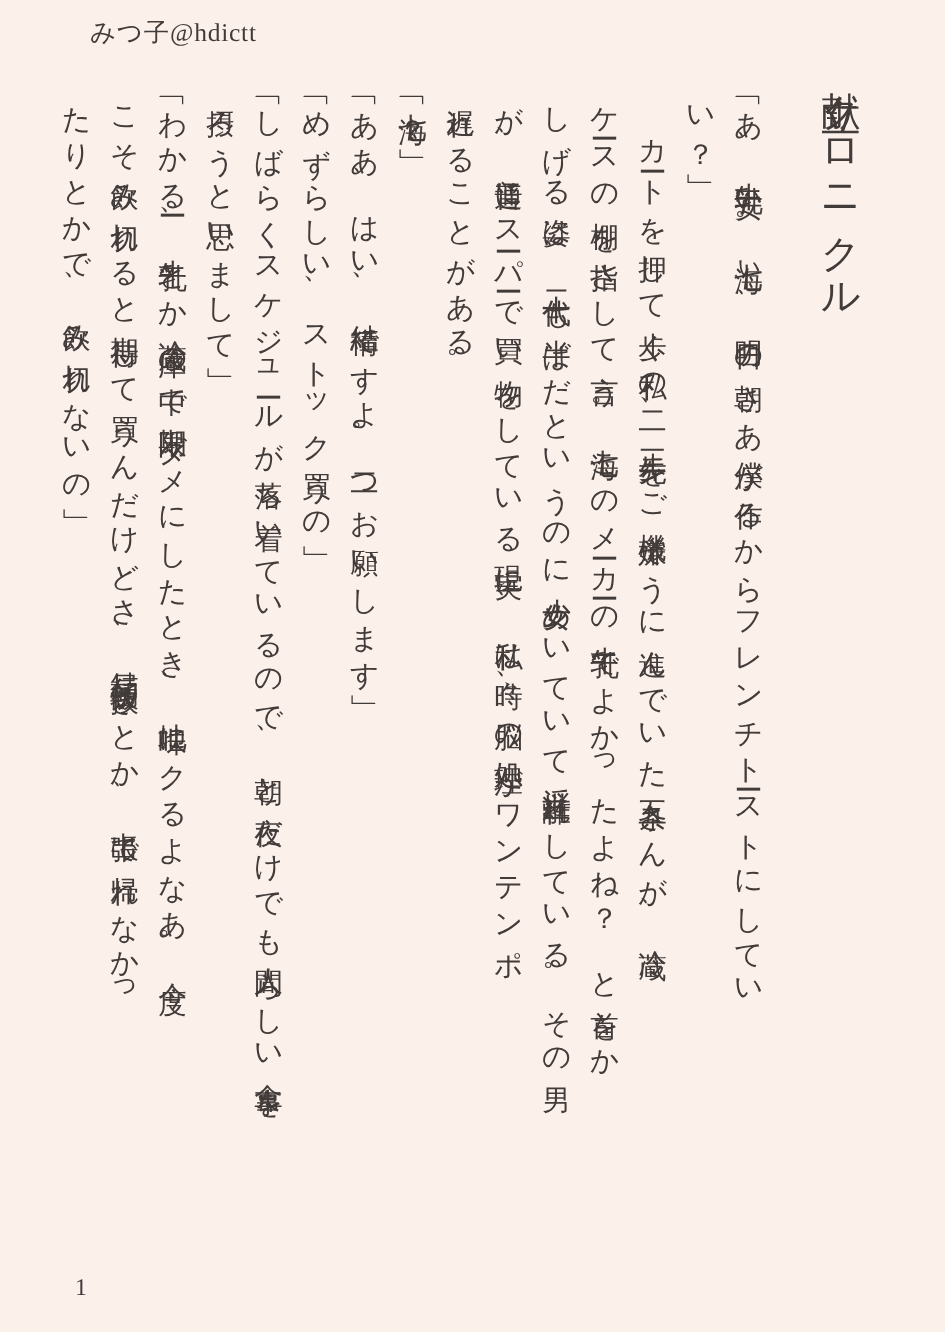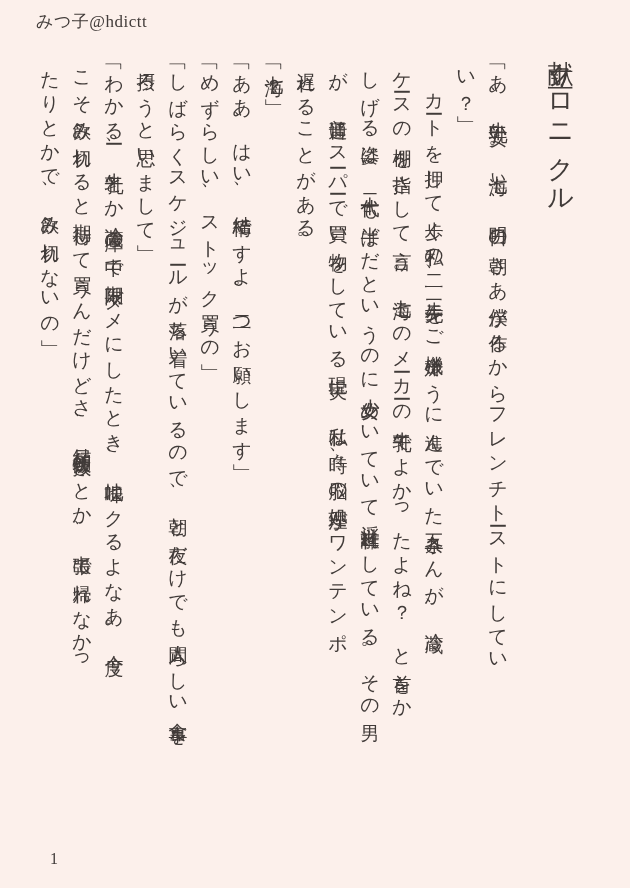--- a/index.html
+++ b/index.html
@@ -12,21 +12,21 @@
     width: 630px;
     height: 888px;
     background: var(--bg, #fcf0eb);
     color: var(--ink, #413b39);
     font-family: "Liberation Serif", "DejaVu Serif", serif;
     overflow: hidden;
   }
   .author-handle {
     position: absolute;
     top: 10px;
-    left: 36px;
+    left: 60px;
     font-size: 17px;
     letter-spacing: 0.5px;
   }
   .story-main {
     position: absolute;
     top: 40px;
     right: 52px;
     height: 828px;
     writing-mode: vertical-rl;
     text-orientation: mixed;

